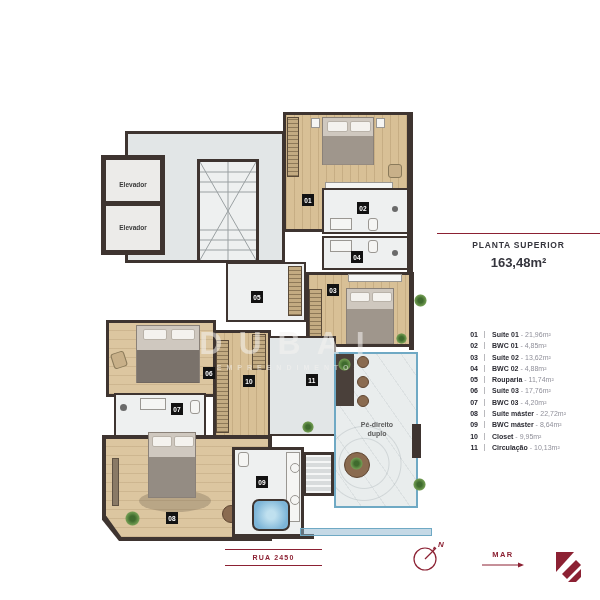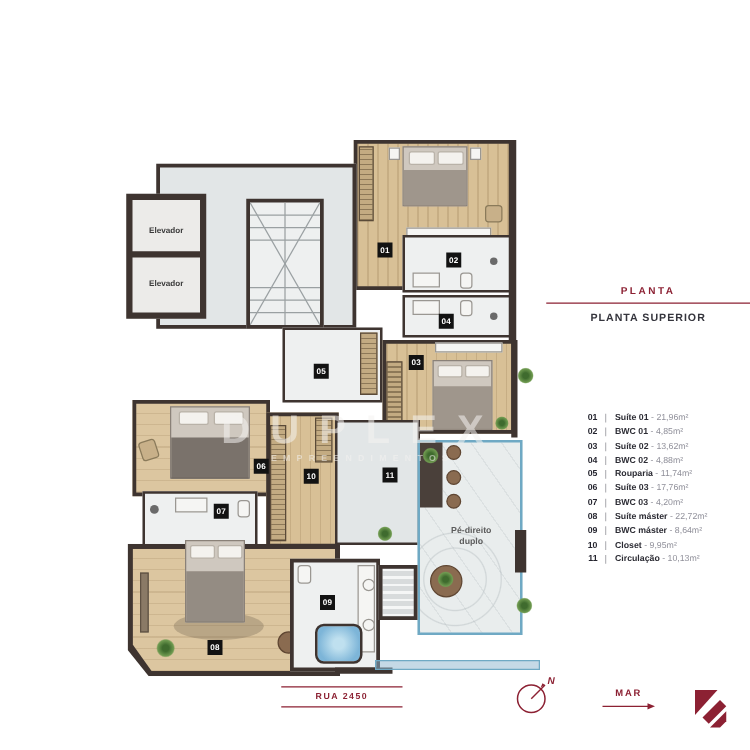--- a/index.html
+++ b/index.html
@@ -180,39 +180,39 @@
   <div class="wall" style="left:407px;top:112px;width:6px;height:160px;"></div>
   <div class="wall" style="left:409px;top:272px;width:5px;height:78px;"></div>
   <div class="wall" style="left:412px;top:424px;width:9px;height:34px;"></div>
   <div class="wall" style="left:268px;top:534px;width:46px;height:5px;"></div>
   <div class="plant" style="left:414px;top:294px;width:13px;height:13px;"></div>
   <div class="plant" style="left:413px;top:478px;width:13px;height:13px;"></div>
 
   <div style="position:absolute;left:300px;top:528px;width:132px;height:8px;box-sizing:border-box;
               border:1px solid #6fa9c4;background:rgba(140,180,205,.5);"></div>
 
-  <div class="watermark" style="left:140px;top:325px;width:300px;font-size:32px;font-weight:bold;letter-spacing:16px;">DUPLEX</div>
+  <div class="watermark" style="left:140px;top:325px;width:300px;font-size:32px;font-weight:bold;letter-spacing:16px;">DUBAI</div>
   <div class="watermark" style="left:140px;top:364px;width:300px;font-size:7px;font-weight:bold;letter-spacing:5px;">EMPREENDIMENTOS</div>
 
   <div class="mk" style="left:302px;top:194px;">01</div>
   <div class="mk" style="left:357px;top:202px;">02</div>
   <div class="mk" style="left:327px;top:284px;">03</div>
   <div class="mk" style="left:351px;top:251px;">04</div>
   <div class="mk" style="left:251px;top:291px;">05</div>
   <div class="mk" style="left:203px;top:367px;">06</div>
   <div class="mk" style="left:171px;top:403px;">07</div>
   <div class="mk" style="left:166px;top:512px;">08</div>
   <div class="mk" style="left:256px;top:476px;">09</div>
   <div class="mk" style="left:243px;top:375px;">10</div>
   <div class="mk" style="left:306px;top:374px;">11</div>
 
   <div class="panel">
-    <div class="panel-title">PLANTA</div>
     <hr class="panel-rule">
     <div class="panel-sub">PLANTA SUPERIOR</div>
+    <div class="panel-area">163,48m²</div>
   </div>
 
   <div class="legend">
     <div class="lrow">
         <span class="lnum">01</span>
         <span class="ltxt"><span class="lname">Suíte 01</span> <span class="lsep">-</span> <span class="larea">21,96m²</span></span>
       </div>
     <div class="lrow">
         <span class="lnum">02</span>
         <span class="ltxt"><span class="lname">BWC 01</span> <span class="lsep">-</span> <span class="larea">4,85m²</span></span>

